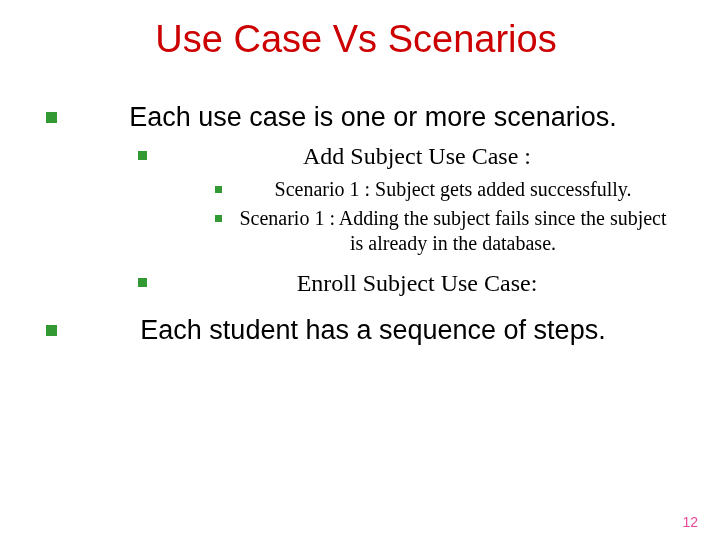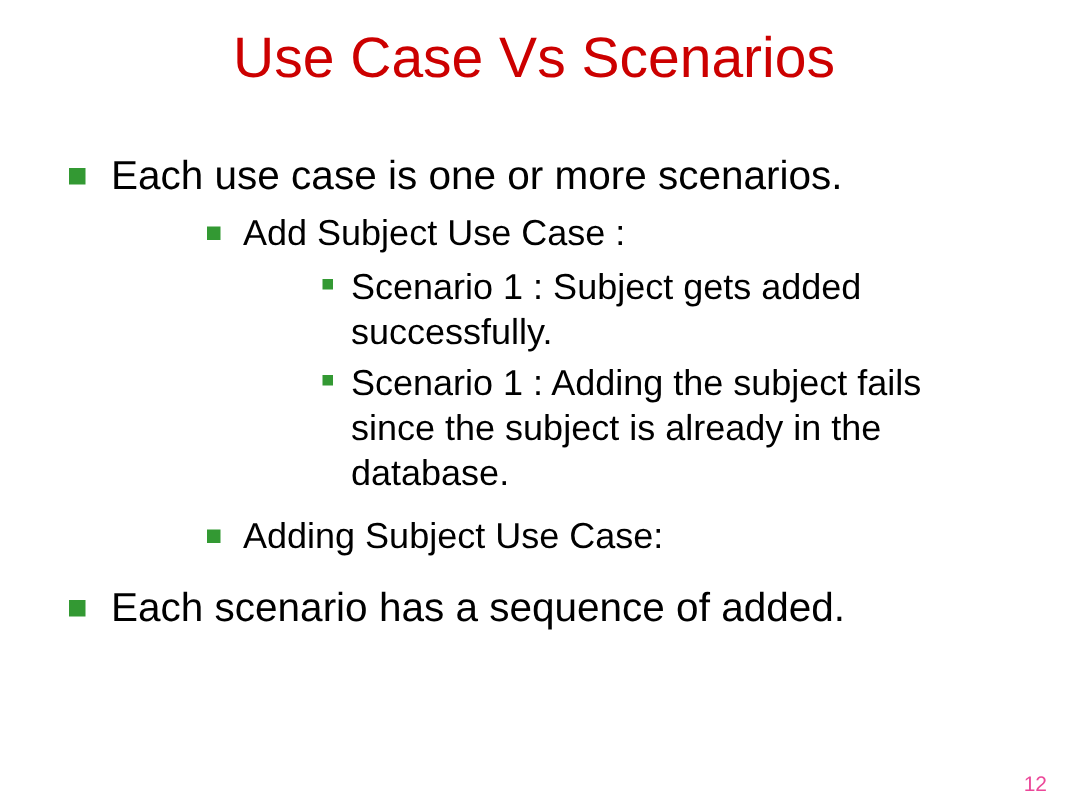--- a/index.html
+++ b/index.html
@@ -38,49 +38,51 @@
     content: "";
     position: absolute;
     background: #339933;
   }
   
   .lvl1 {
     font-size: 27px;
     padding-left: 34px;
     margin: 0 0 14px 0;
     line-height: 1.25;
+    text-align: center;
   }
   .lvl1.sq::before {
     width: 11px;
     height: 11px;
     left: 6px;
     top: 11px;
   }
   
   .lvl2-wrap {
     margin: 6px 0 16px 60px;
+    font-family: Liberation Serif, serif;
   }
   .lvl2 {
     font-size: 24px;
     padding-left: 28px;
     margin: 0 0 10px 0;
     line-height: 1.25;
   }
   .lvl2.sq::before {
     width: 9px;
     height: 9px;
     left: 4px;
     top: 10px;
   }
   
   .lvl3-wrap {
     margin: 6px 0 12px 50px;
   }
   .lvl3 {
-    font-size: 24px;
+    font-size: 20px;
     padding-left: 22px;
     margin: 0 0 4px 0;
     line-height: 1.25;
   }
   .lvl3.sq::before {
     width: 7px;
     height: 7px;
     left: 3px;
     top: 9px;
   }
@@ -113,29 +115,29 @@
             <li class="lvl3 sq">
               <span>Scenario 1 : Subject gets added successfully.</span>
             </li>
             <li class="lvl3 sq">
               <span>Scenario 1 : Adding the subject fails since the subject is already in the database.</span>
             </li>
           </ul>
         </li>
 
         <li class="lvl2 sq">
-          <span>Adding  Subject Use Case:</span>
+          <span>Enroll  Subject Use Case:</span>
 
           <ul class="lvl3-wrap">
           </ul>
         </li>
 
       </ul>
     </li>
 
     <li class="lvl1 sq">
-      <span>Each scenario has a sequence of added.</span>
+      <span>Each student has a sequence of steps.</span>
     </li>
 
   </ul>
 
   <div class="pagenum">12</div>
 </div>
 
 </body></html>

